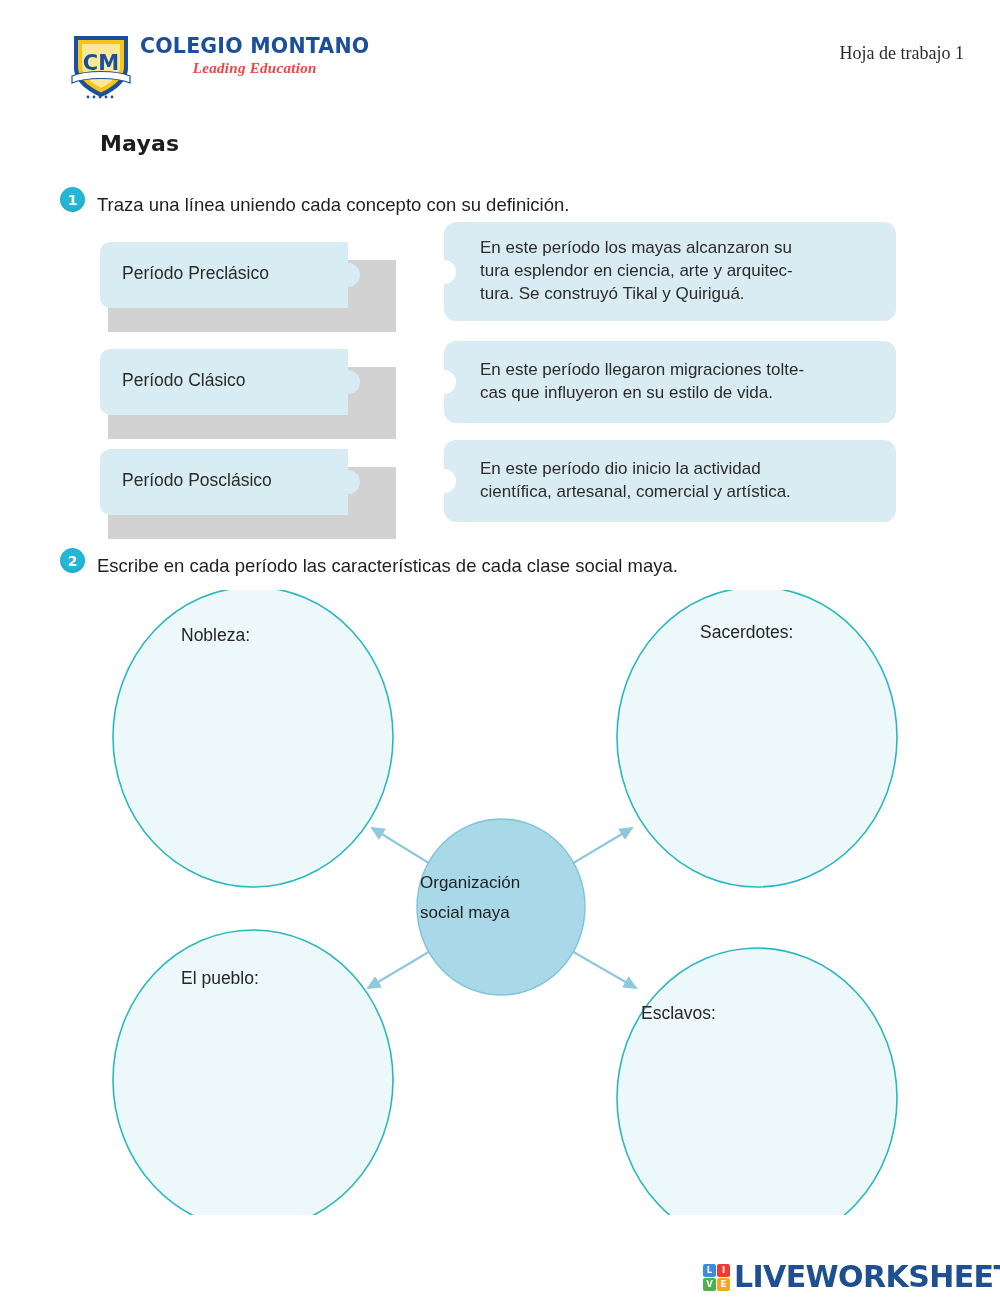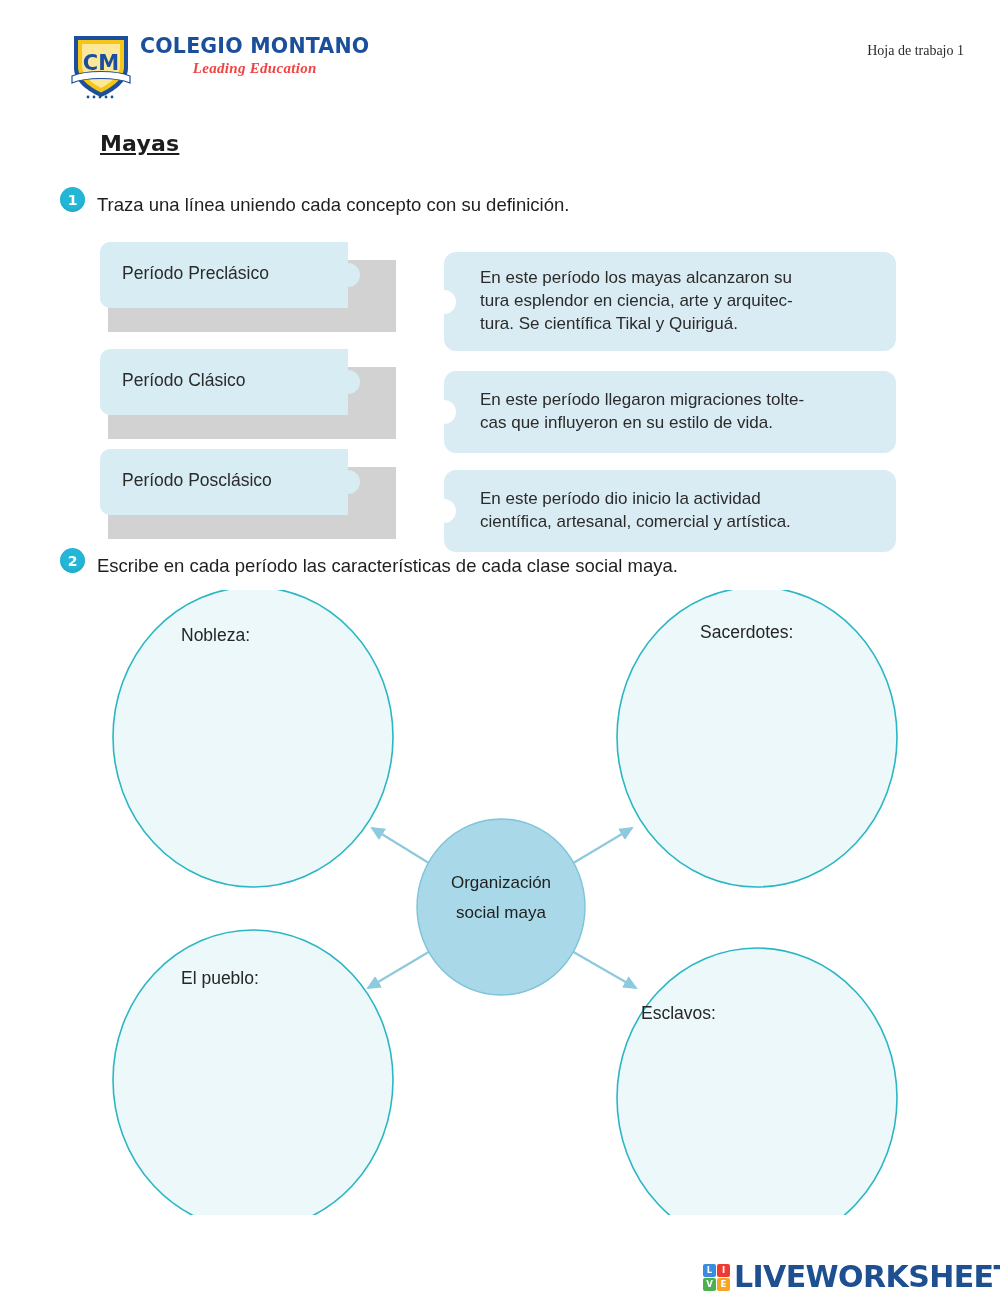--- a/index.html
+++ b/index.html
@@ -24,28 +24,28 @@
     color:#1b4f9c;line-height:1.05;white-space:nowrap;
   }
   .logo-tag{
     font-family:"Liberation Serif", serif;
     font-style:italic;font-weight:bold;font-size:15px;
     color:#ef4444;text-align:center;margin-top:2px;letter-spacing:0.3px;
   }
   .sheet-label{
     position:absolute;right:36px;top:43px;
     font-family:"Liberation Serif", serif;
-    font-size:14px;color:#2b2b2b;text-align:center;
+    font-size:18px;color:#2b2b2b;text-align:center;
   }
 
   
   .worksheet-title{
     position:absolute;left:100px;top:131px;
     font-family:"DejaVu Sans", sans-serif;
-    font-weight:bold;font-size:22px;color:#1c1c1c;letter-spacing:0.2px;text-decoration:underline;
+    font-weight:bold;font-size:22px;color:#1c1c1c;letter-spacing:0.2px;
   }
   .step{position:absolute;display:flex;align-items:flex-start;}
   .step-1{left:60px;top:186px;}
   .step-2{left:60px;top:547px;}
   .badge{
     width:25px;height:25px;border-radius:50%;
     background:#23b6d6;color:#ffffff;
     font-family:"DejaVu Sans", sans-serif;
     font-weight:bold;font-size:14px;
     display:flex;align-items:center;justify-content:center;
@@ -69,38 +69,38 @@
   .concept .piece{
     position:absolute;left:0;top:0;width:270px;height:66px;
   }
   .concept .piece svg{position:absolute;left:0;top:0;}
   .concept .label{
     position:absolute;left:22px;top:0;height:62px;
     display:flex;align-items:center;
     font-size:17.5px;color:#2b2b2b;white-space:nowrap;
   }
 
-  .definition{position:absolute;margin-top:30px;}
+  .definition{position:absolute;}
   .definition .piece{position:absolute;left:0;top:0;}
   .definition .piece svg{position:absolute;left:0;top:0;}
   .definition .dtext{
     position:absolute;left:36px;top:0;width:392px;height:100%;
     display:flex;flex-direction:column;justify-content:center;
     font-size:17px;line-height:1.34;color:#2b2b2b;
   }
 
   
   .mindmap{position:absolute;left:0;top:590px;width:1000px;height:625px;}
   .mindmap svg{display:block;}
   .mm-label{
     position:absolute;font-size:17.5px;color:#262626;white-space:nowrap;
   }
   .mm-center-label{
     position:absolute;font-size:17px;color:#1f1f1f;
-    text-align:center;white-space:nowrap;line-height:1.75;
+    white-space:nowrap;line-height:1.75;
   }
 
   
   .footer{position:absolute;left:703px;top:1262px;display:flex;align-items:center;}
   .lw-tiles{display:grid;grid-template-columns:13px 13px;grid-template-rows:13px 13px;gap:1px;margin-right:4px;}
   .lw-tile{
     width:13px;height:13px;border-radius:2px;
     color:#ffffff;font-family:"DejaVu Sans", sans-serif;
     font-weight:bold;font-size:8.5px;
     display:flex;align-items:center;justify-content:center;
@@ -182,21 +182,21 @@
 
     <div class="definition" style="left:444px;top:0px;width:452px;height:99px;">
       <div class="piece">
         <svg width="452" height="99" viewBox="0 0 452 99">
           <path d="M12 0 H440 A12 12 0 0 1 452 12 V87 A12 12 0 0 1 440 99 H12 A12 12 0 0 1 0 87 V62 a12 12 0 1 0 0 -24 V12 A12 12 0 0 1 12 0 Z" fill="#daecf3"></path>
         </svg>
       </div>
       <div class="dtext">
         <span>En este período los mayas alcanzaron su</span>
         <span>tura esplendor en ciencia, arte y arquitec-</span>
-        <span>tura. Se científica Tikal y Quiriguá.</span>
+        <span>tura. Se construyó Tikal y Quiriguá.</span>
       </div>
     </div>
 
     <div class="definition" style="left:444px;top:119px;width:452px;height:82px;">
       <div class="piece">
         <svg width="452" height="82" viewBox="0 0 452 82">
           <path d="M12 0 H440 A12 12 0 0 1 452 12 V70 A12 12 0 0 1 440 82 H12 A12 12 0 0 1 0 70 V53 a12 12 0 1 0 0 -24 V12 A12 12 0 0 1 12 0 Z" fill="#daecf3"></path>
         </svg>
       </div>
       <div class="dtext">

